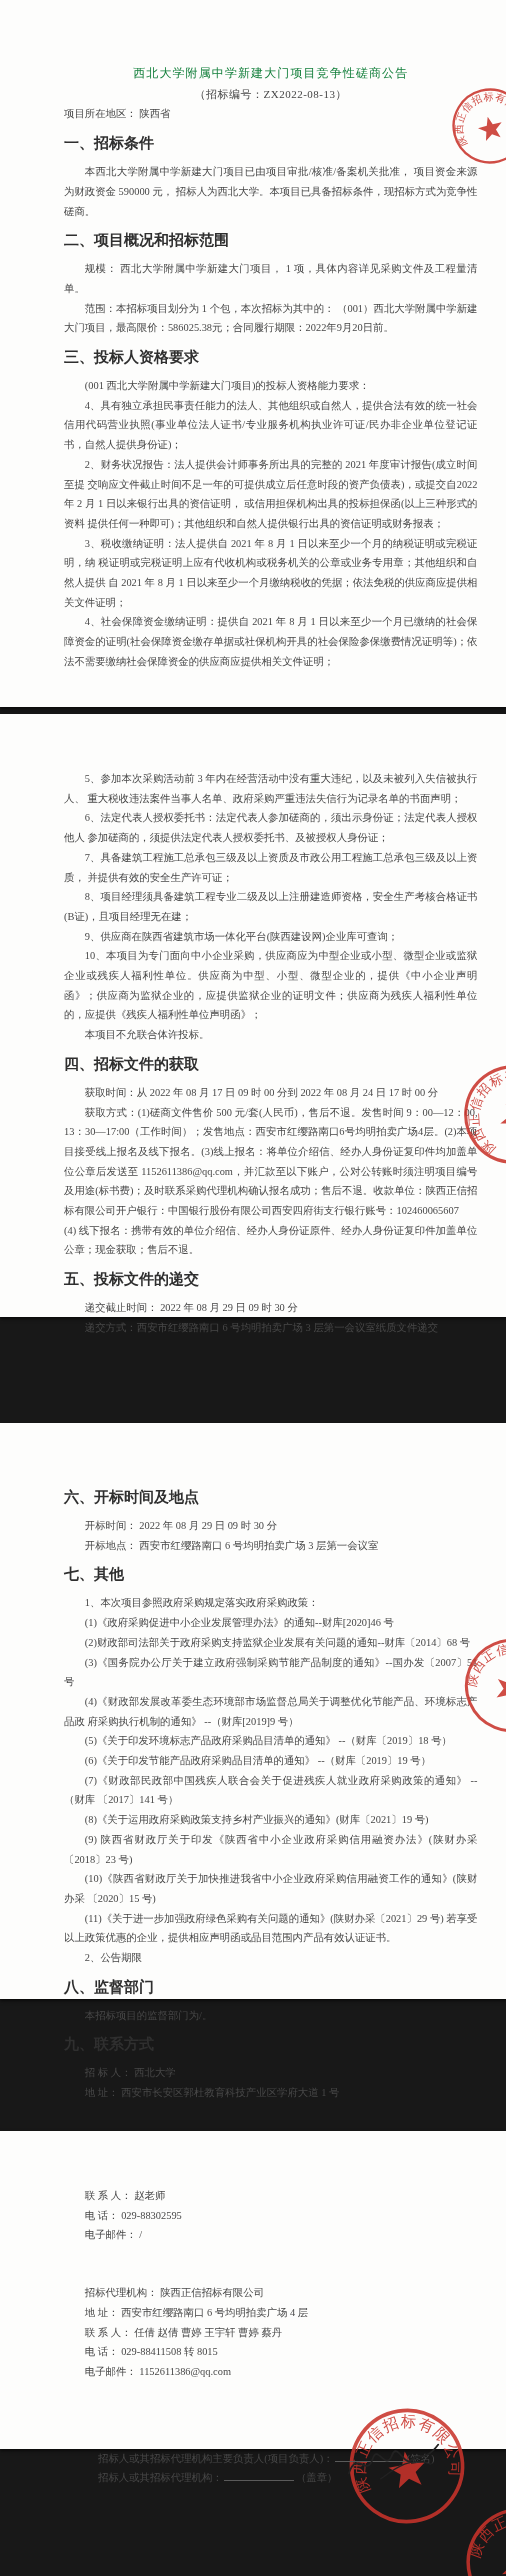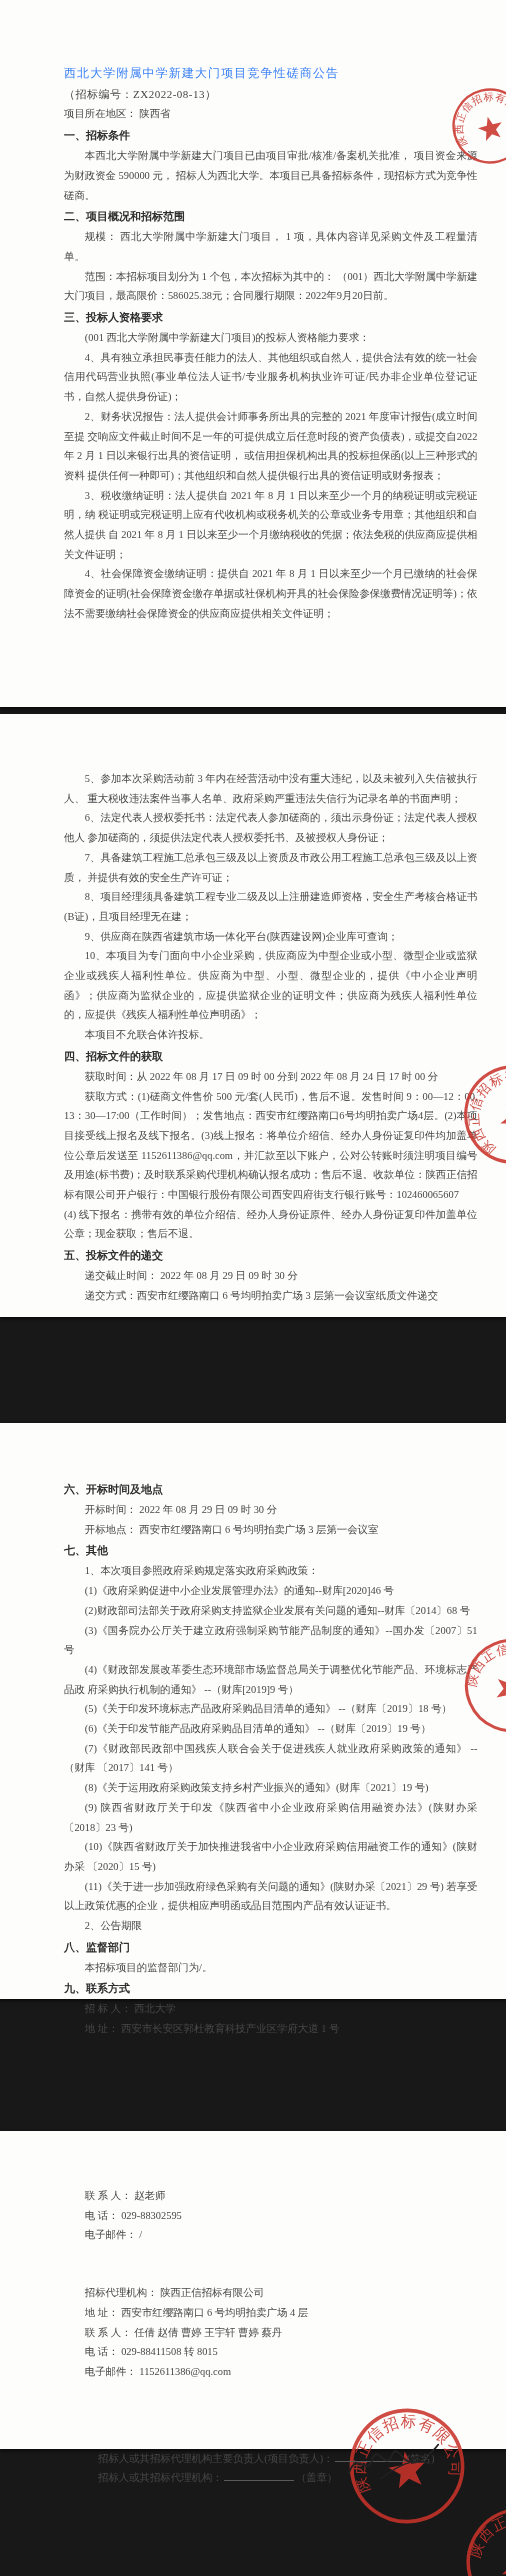--- a/index.html
+++ b/index.html
@@ -14,24 +14,24 @@
     box-shadow:0 1.6px 3.3px rgba(0,0,0,.6);
   }
   #page1{top:0;height:707px}
   #page2{top:714px;height:603px}
   #page3{top:1423px;height:576px}
   #page4{top:2131px;height:318px}
   .content{
     padding:55px 29.5px 0 64px;
     color:#474747;font-size:10.4px;line-height:19.7px;
   }
-  .doc-title{text-align:left;font-size:12px;line-height:22px;color:#3b82f6;letter-spacing:1.1px;margin-top:6.6px}
-  .doc-subtitle{text-align:left;font-size:11px;line-height:19.7px;color:#454545;margin-top:1.1px;letter-spacing:0.5px}
+  .doc-title{text-align:center;font-size:12px;line-height:22px;color:#15803d;letter-spacing:1.1px;margin-top:6.6px}
+  .doc-subtitle{text-align:center;font-size:11px;line-height:19.7px;color:#454545;margin-top:1.1px;letter-spacing:0.5px}
   .meta-line{}
-  .sec-heading{font-weight:700;font-size:11px;line-height:22px;color:#2f2f2f;margin:0 0}
+  .sec-heading{font-weight:700;font-size:15px;line-height:22px;color:#2f2f2f;margin:8px 0}
   .para{text-indent:2em;text-align:justify}
   .line{text-align:justify}
   .gap-md{height:38px}
   .gap-lg{height:67px}
   .sig-line{margin-left:34px;position:relative;z-index:6}
   .sig-line-2{}
   .sig-blank{display:inline-block;width:70px;height:1em;border-bottom:0.8px solid #5a5a5a;vertical-align:baseline;margin:0 1.6px}
   .seal{position:absolute;opacity:.87;z-index:5;pointer-events:none}
   .signature-ink{position:absolute;z-index:7;pointer-events:none}
 </style>

